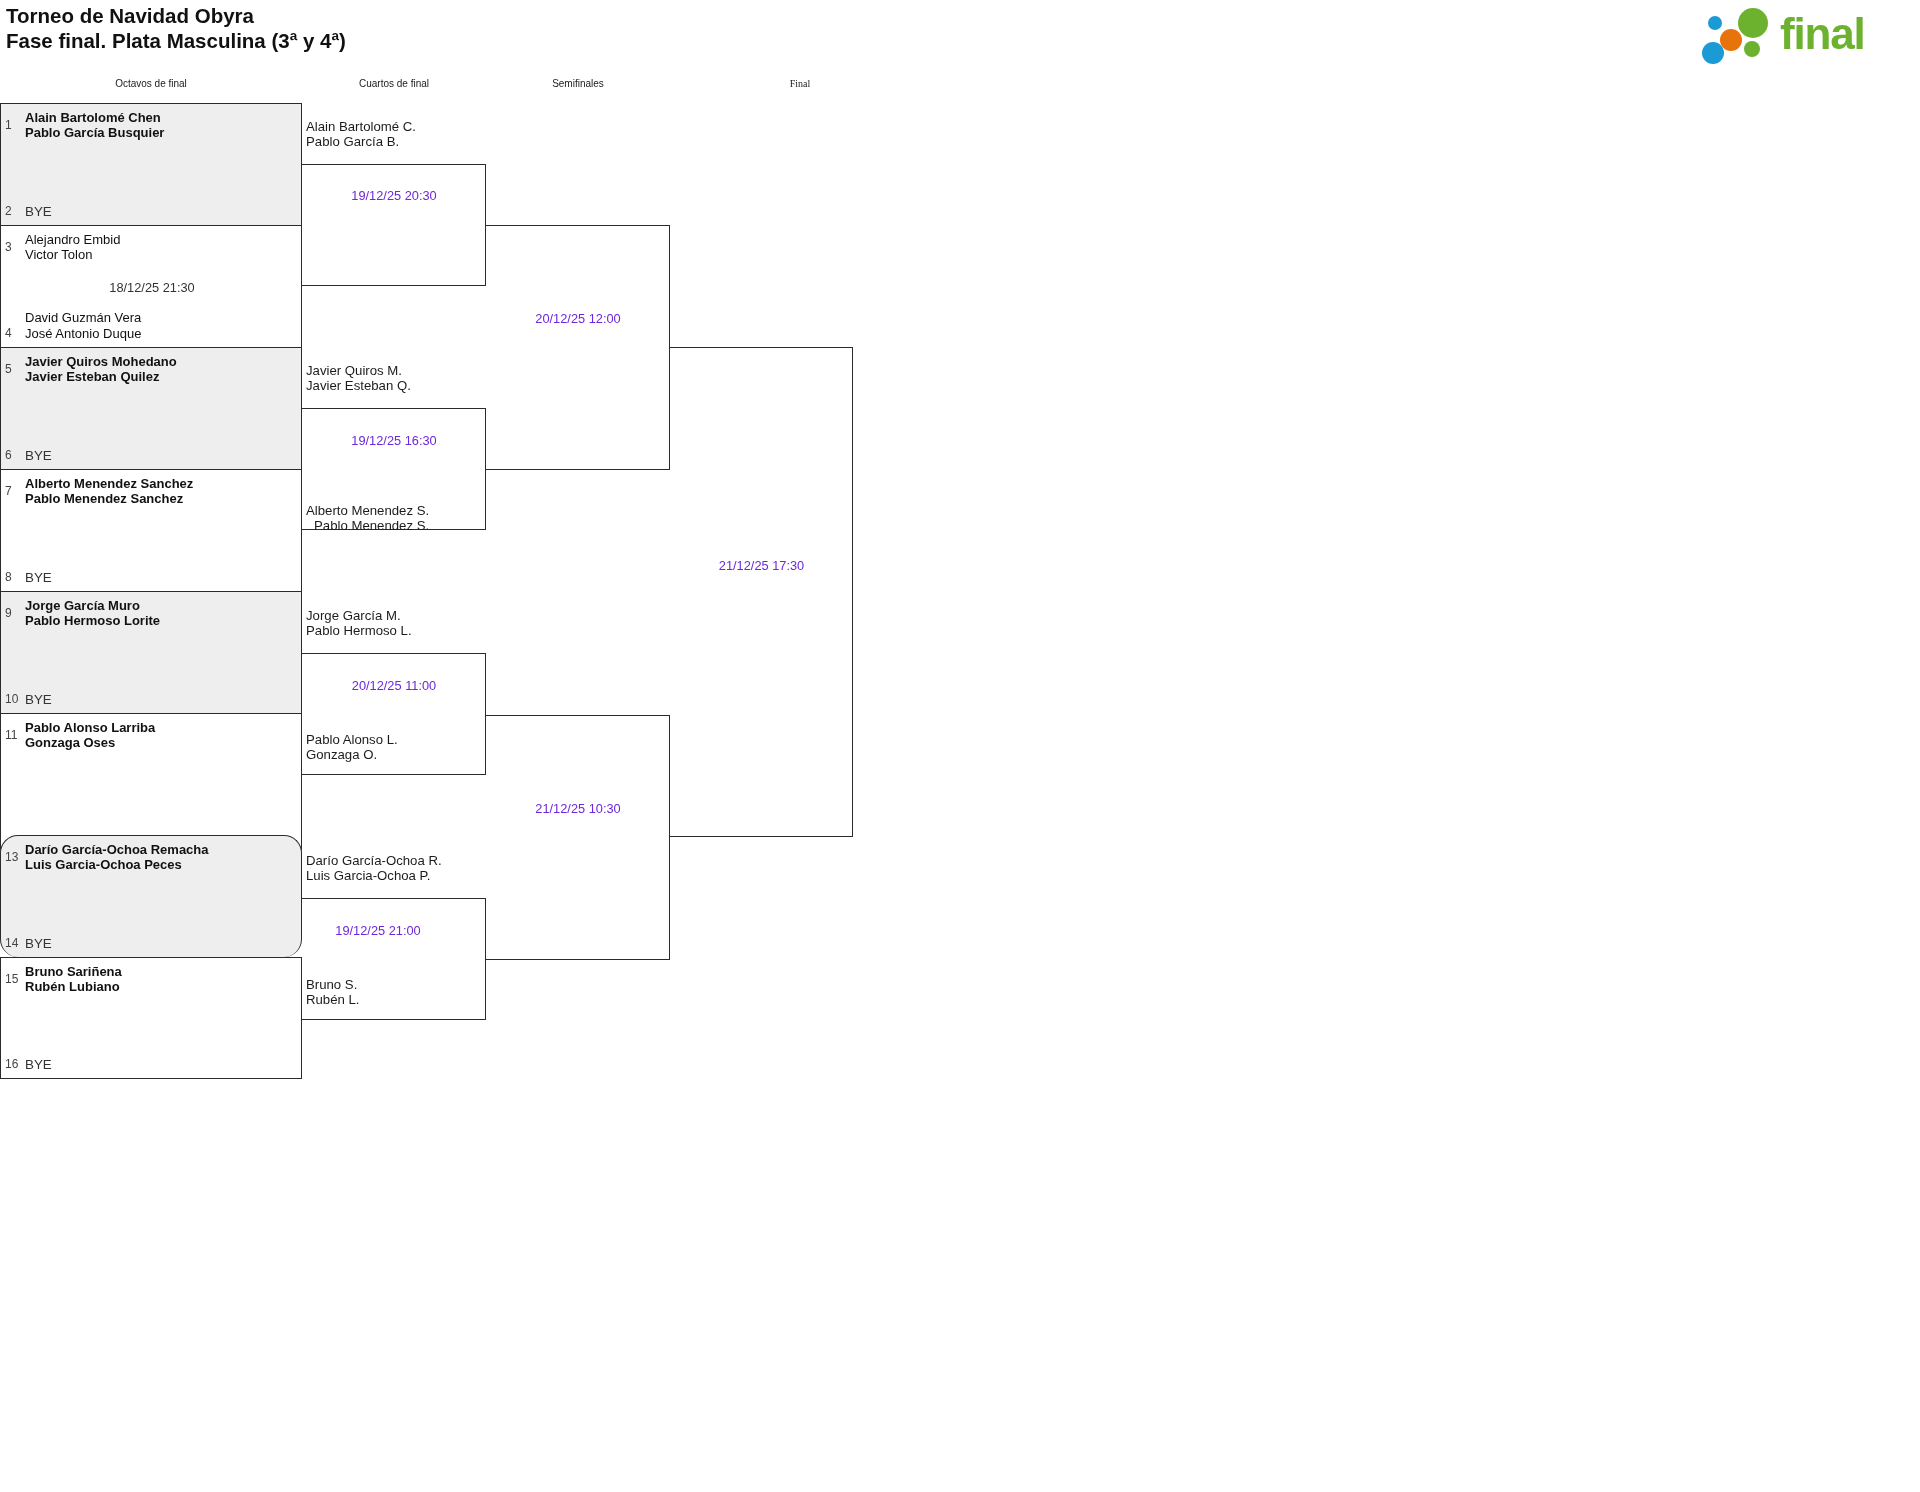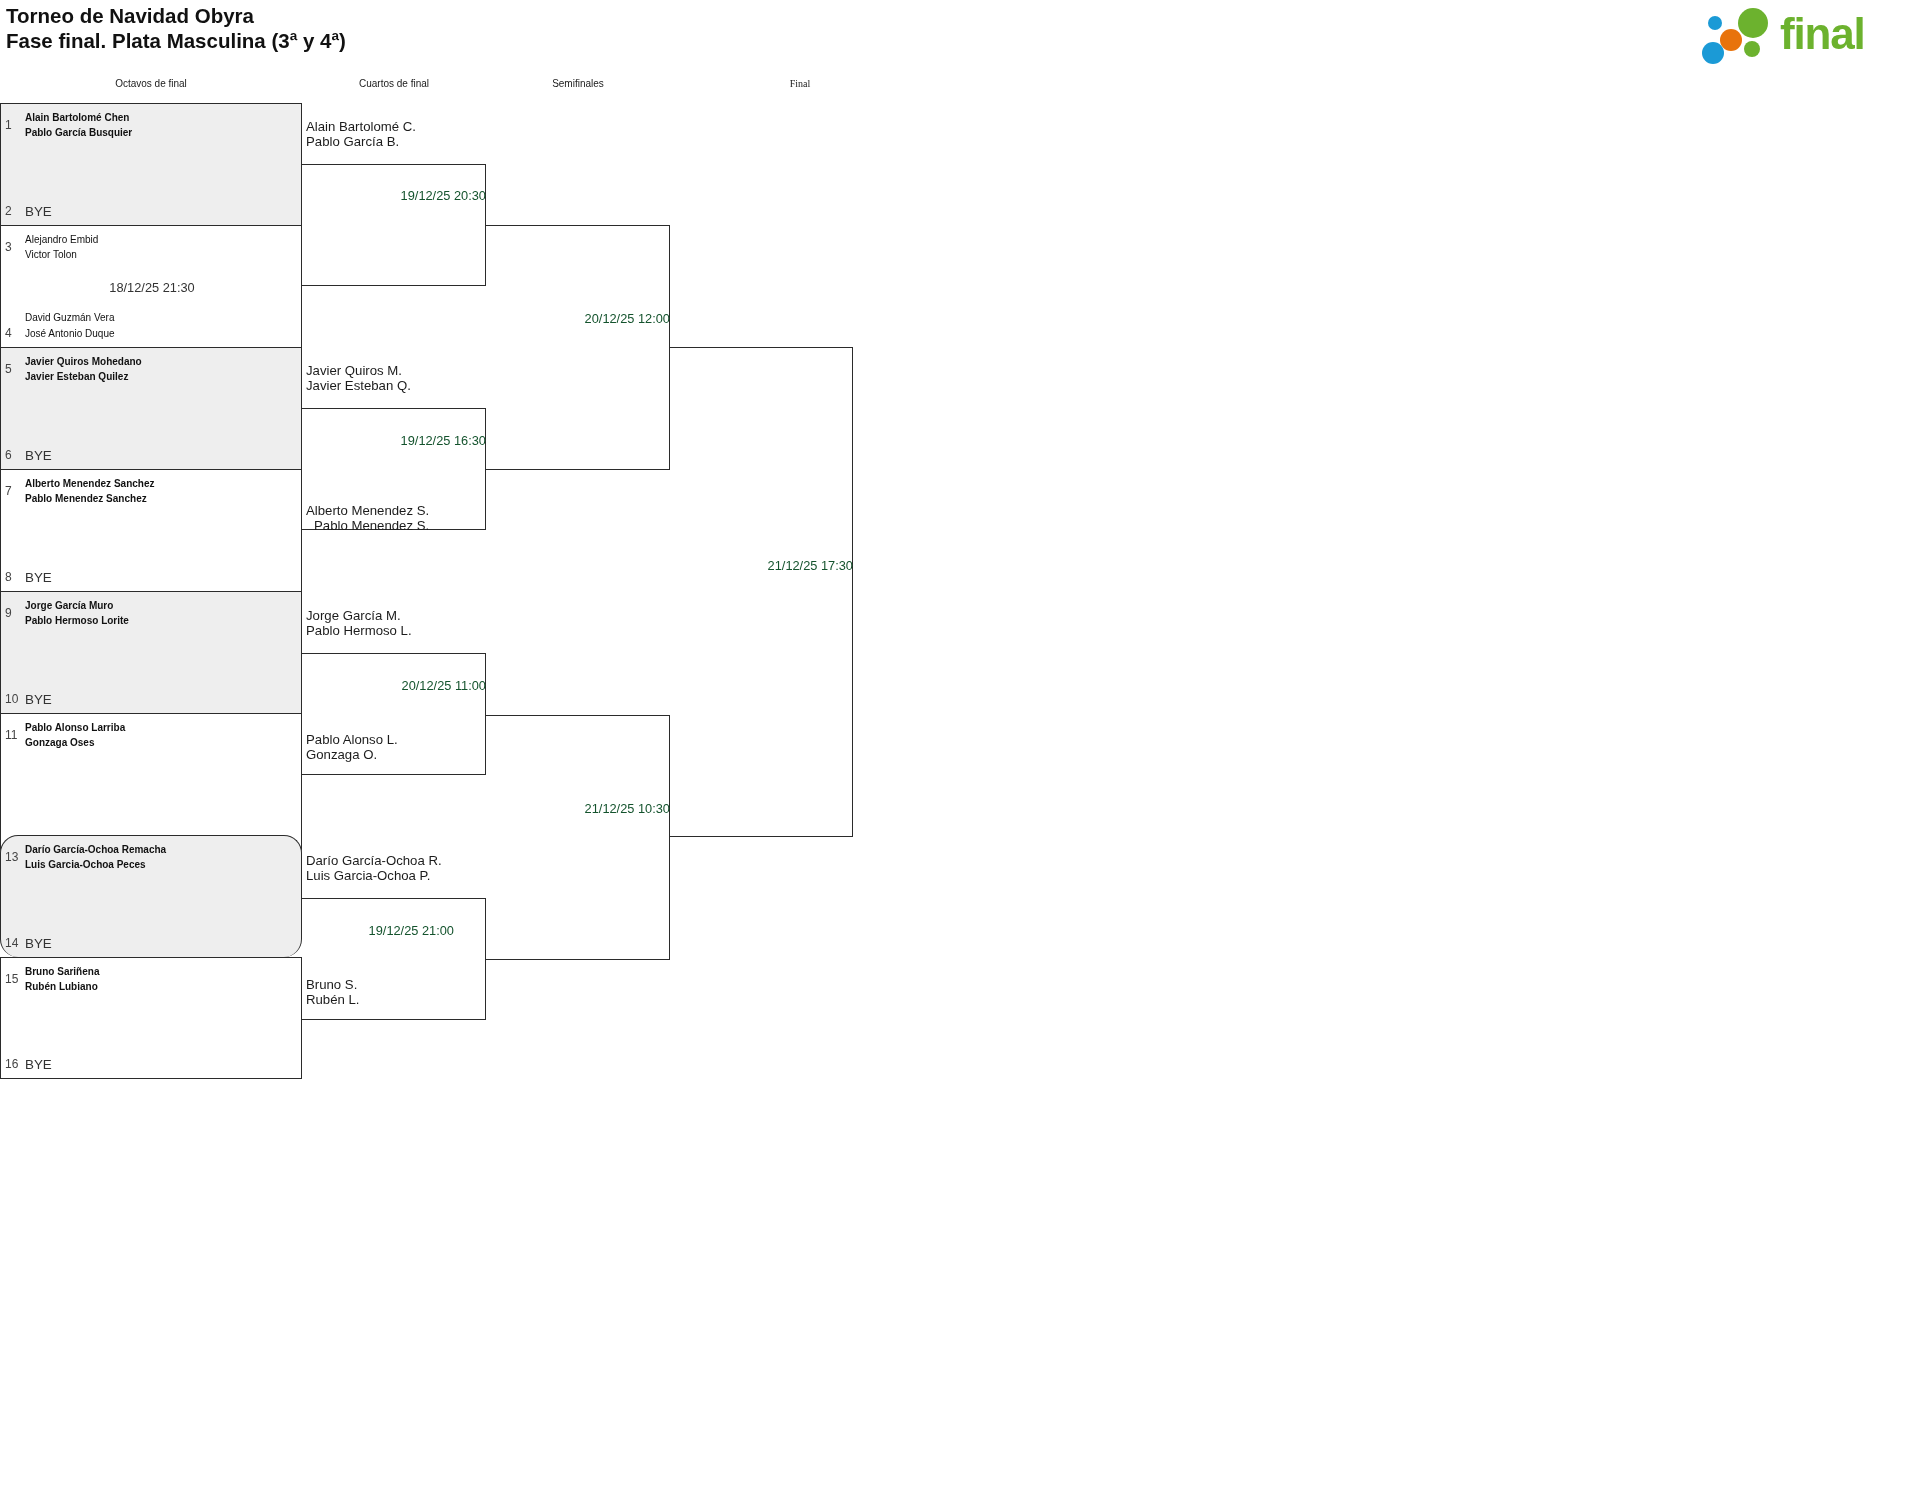--- a/index.html
+++ b/index.html
@@ -101,21 +101,21 @@
     color: #444444;
     width: 20px;
     flex: 0 0 20px;
     text-align: left;
     padding-top: 9px;
     line-height: 13px;
   }
   .r1-slot.bottom .seed { padding-top: 0; padding-bottom: 1px; }
 
   .pair-names {
-    font-size: 10px;
+    font-size: 13px;
     line-height: 15.4px;
     color: #111111;
   }
   .pair-names.bold { font-weight: bold; }
   .pair-names .nm { display: block; white-space: nowrap; }
 
   .bye-label {
     font-size: 13.4px;
     line-height: 15.4px;
     color: #333333;
@@ -143,23 +143,23 @@
     position: absolute;
     font-size: 13.2px;
     line-height: 15.2px;
     color: #1c1c1c;
     white-space: nowrap;
   }
   .adv-names .nm { display: block; }
 
   .round-date {
     position: absolute;
-    text-align: right;
+    text-align: center;
     font-size: 12.8px;
-    color: #14532d;
+    color: #6d28d9;
     white-space: nowrap;
   }
 </style>
 </head>
 <body>
 
 <div id="header">
 
   <div id="title-block">
     <span id="title-line1">Torneo de Navidad Obyra</span>

